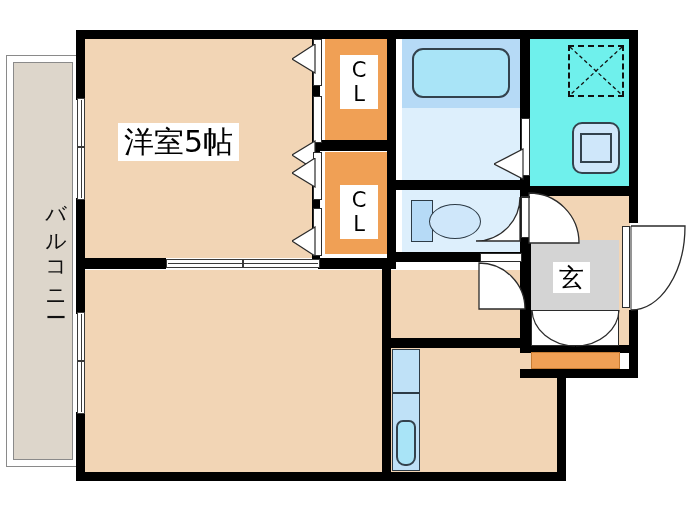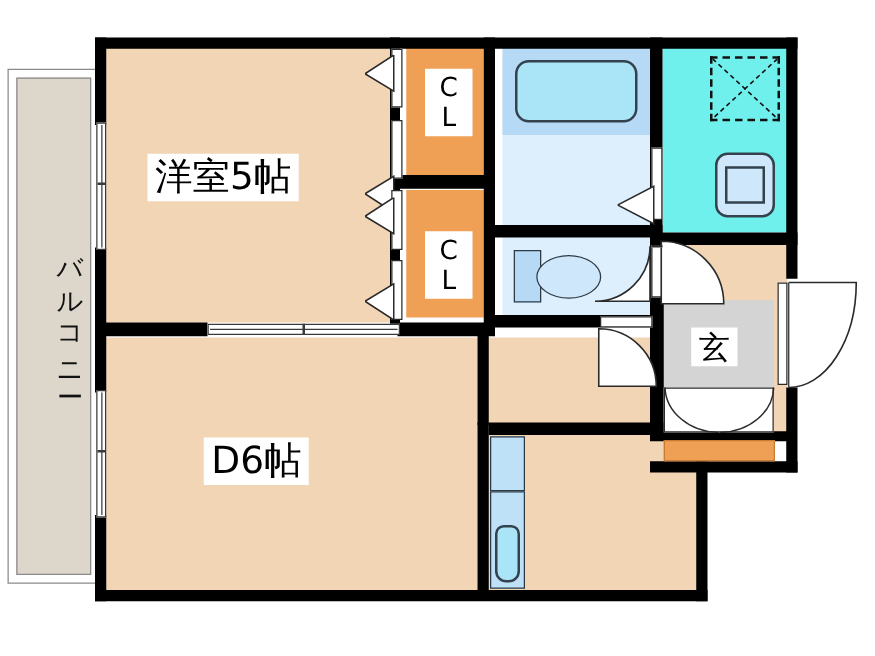--- a/index.html
+++ b/index.html
@@ -315,21 +315,20 @@
       <path d="M 45 1 A 44 44 0 0 1 1 45 L 45 45 Z" fill="#ffffff" stroke="#2b2b2b" stroke-width="1.3"></path>
     </svg>
   </div>
 
   <div class="abs kitchen-counter" style="left:392px; top:349px; width:28px; height:44px;"></div>
   <div class="abs kitchen-counter" style="left:392px; top:393px; width:28px; height:78px;"></div>
   <div class="abs kitchen-sink" style="left:396px; top:420px; width:20px; height:46px;"></div>
 
   <div class="abs room-label lbl-big" style="left:118px; top:123px;">洋室5帖</div>
 
-  <div class="abs room-label lbl-big" style="left:163px; top:350px;">D6帖</div>
 
 
   <div class="abs room-label lbl-cl" style="left:340px; top:55px; width:28px;">
     <span style="display:block; width:100%;">C<br>L</span>
   </div>
 
   <div class="abs room-label lbl-cl" style="left:340px; top:185px; width:28px;">
     <span style="display:block; width:100%;">C<br>L</span>
   </div>
 

